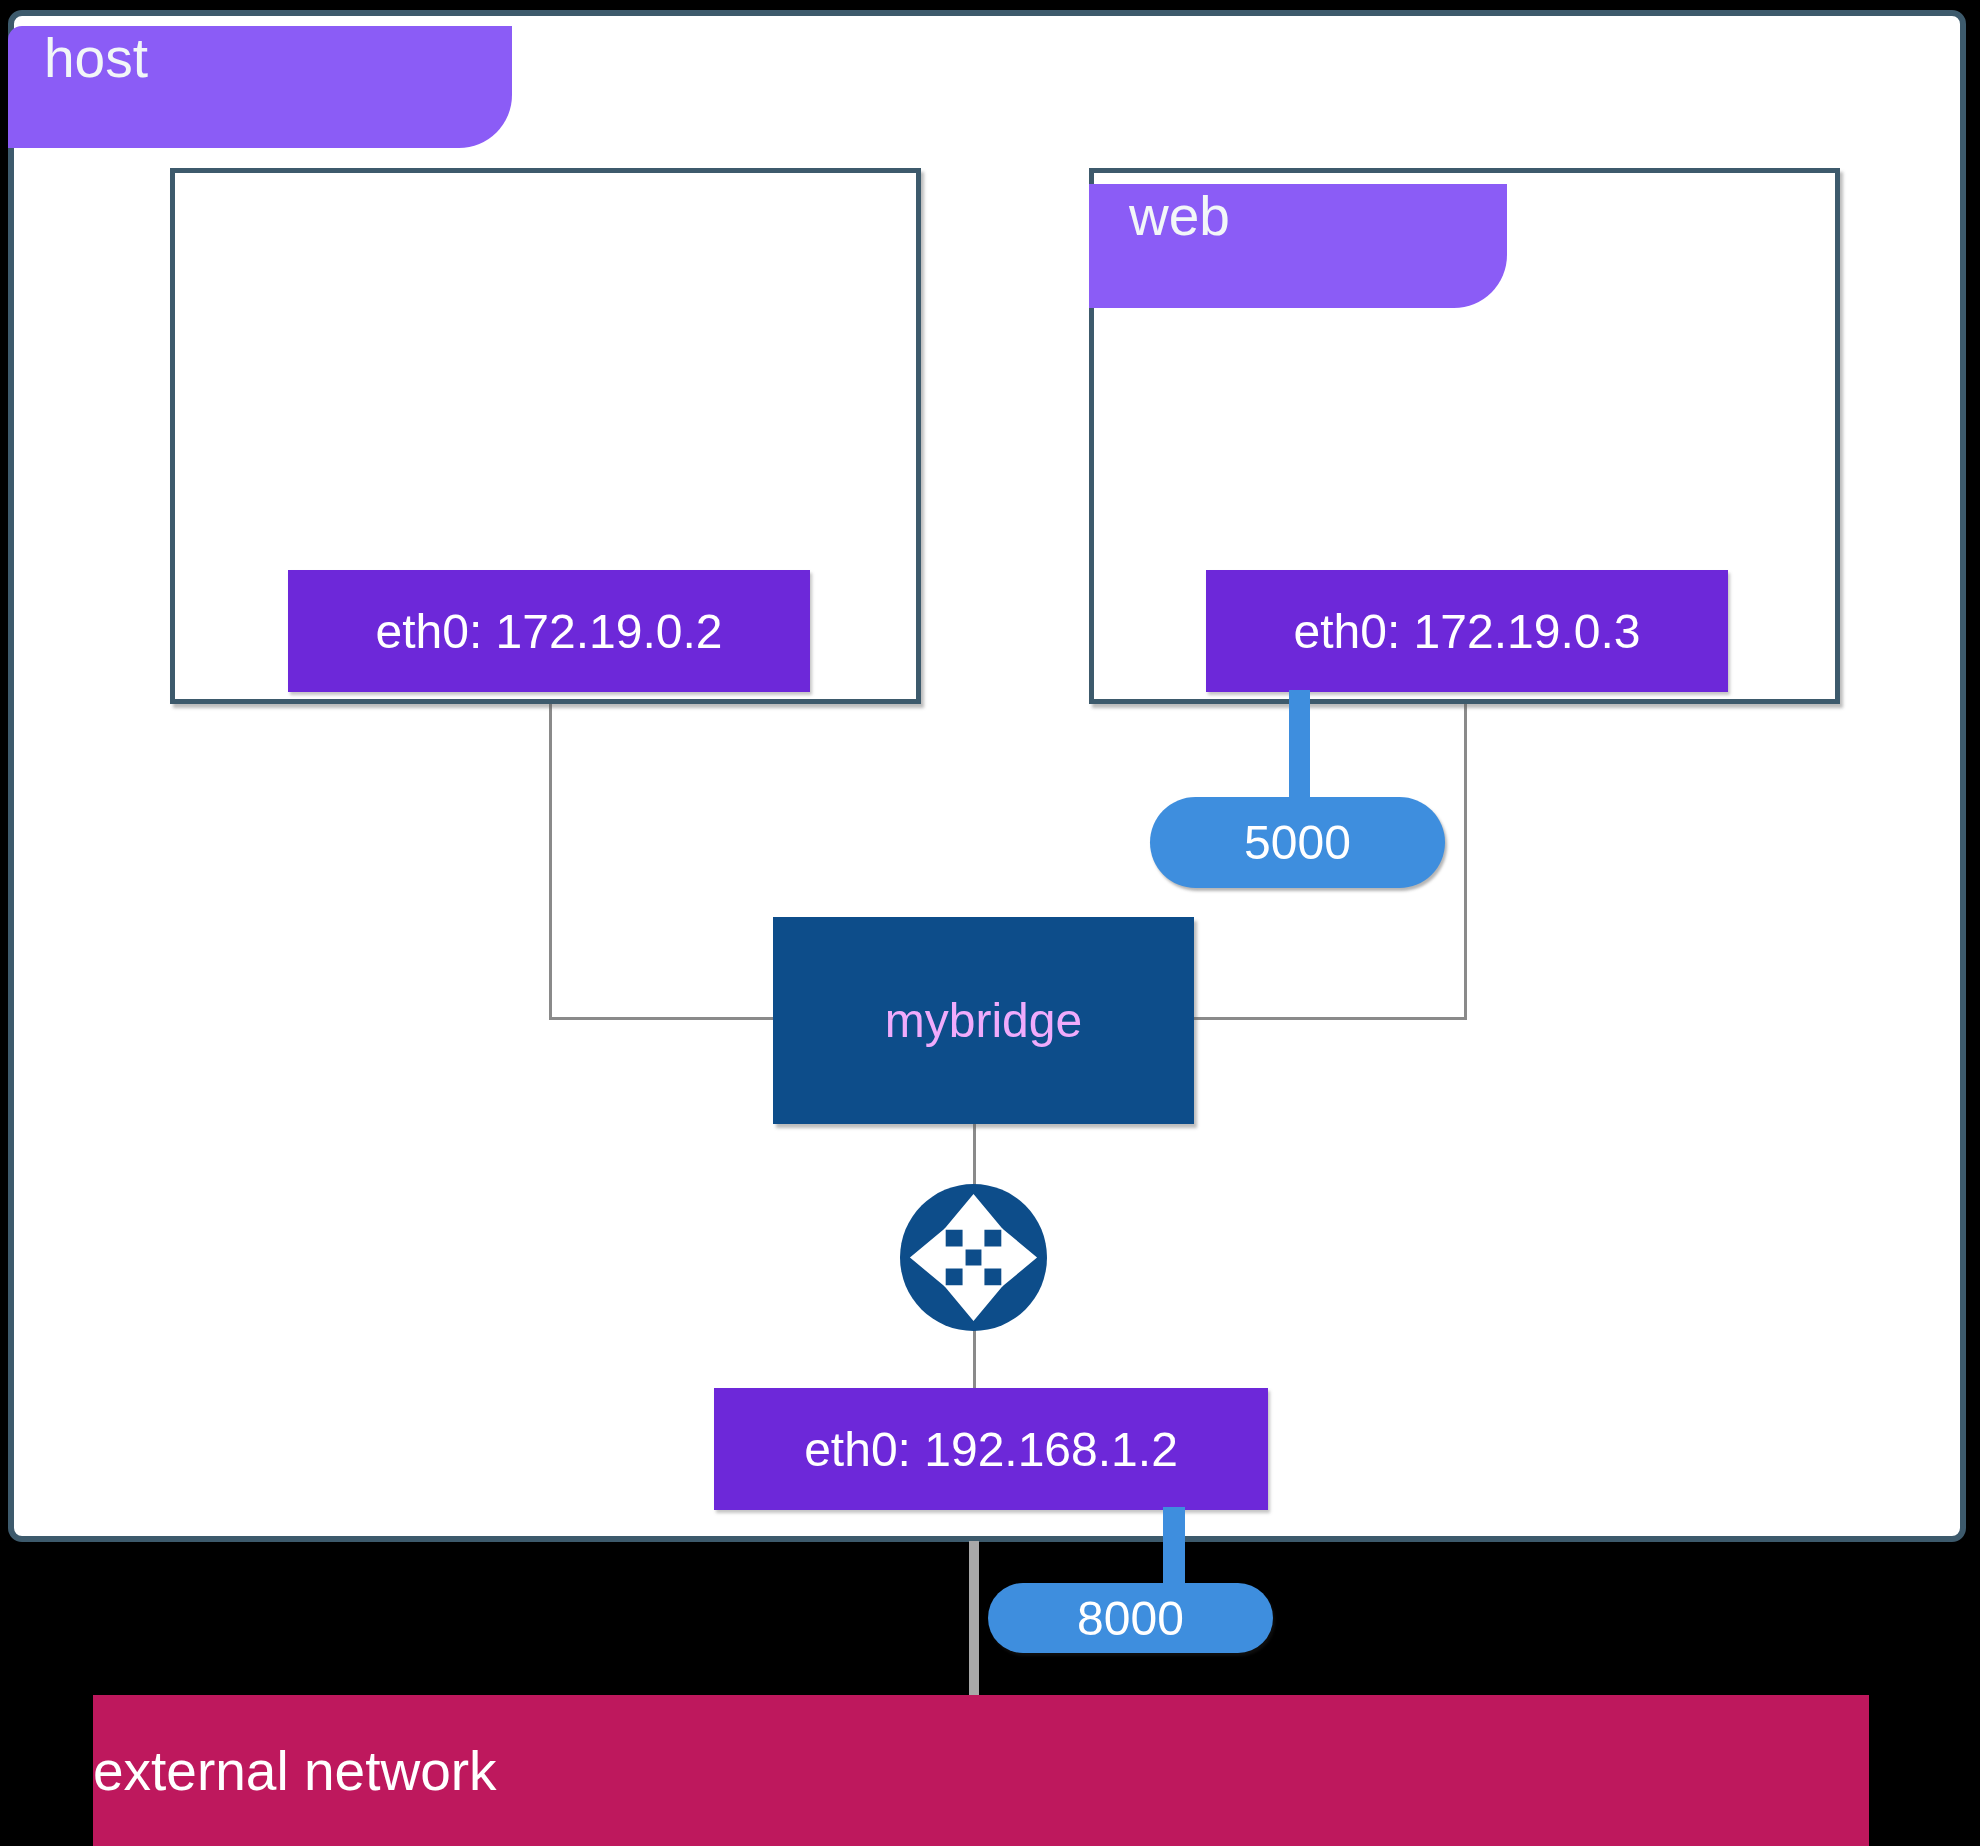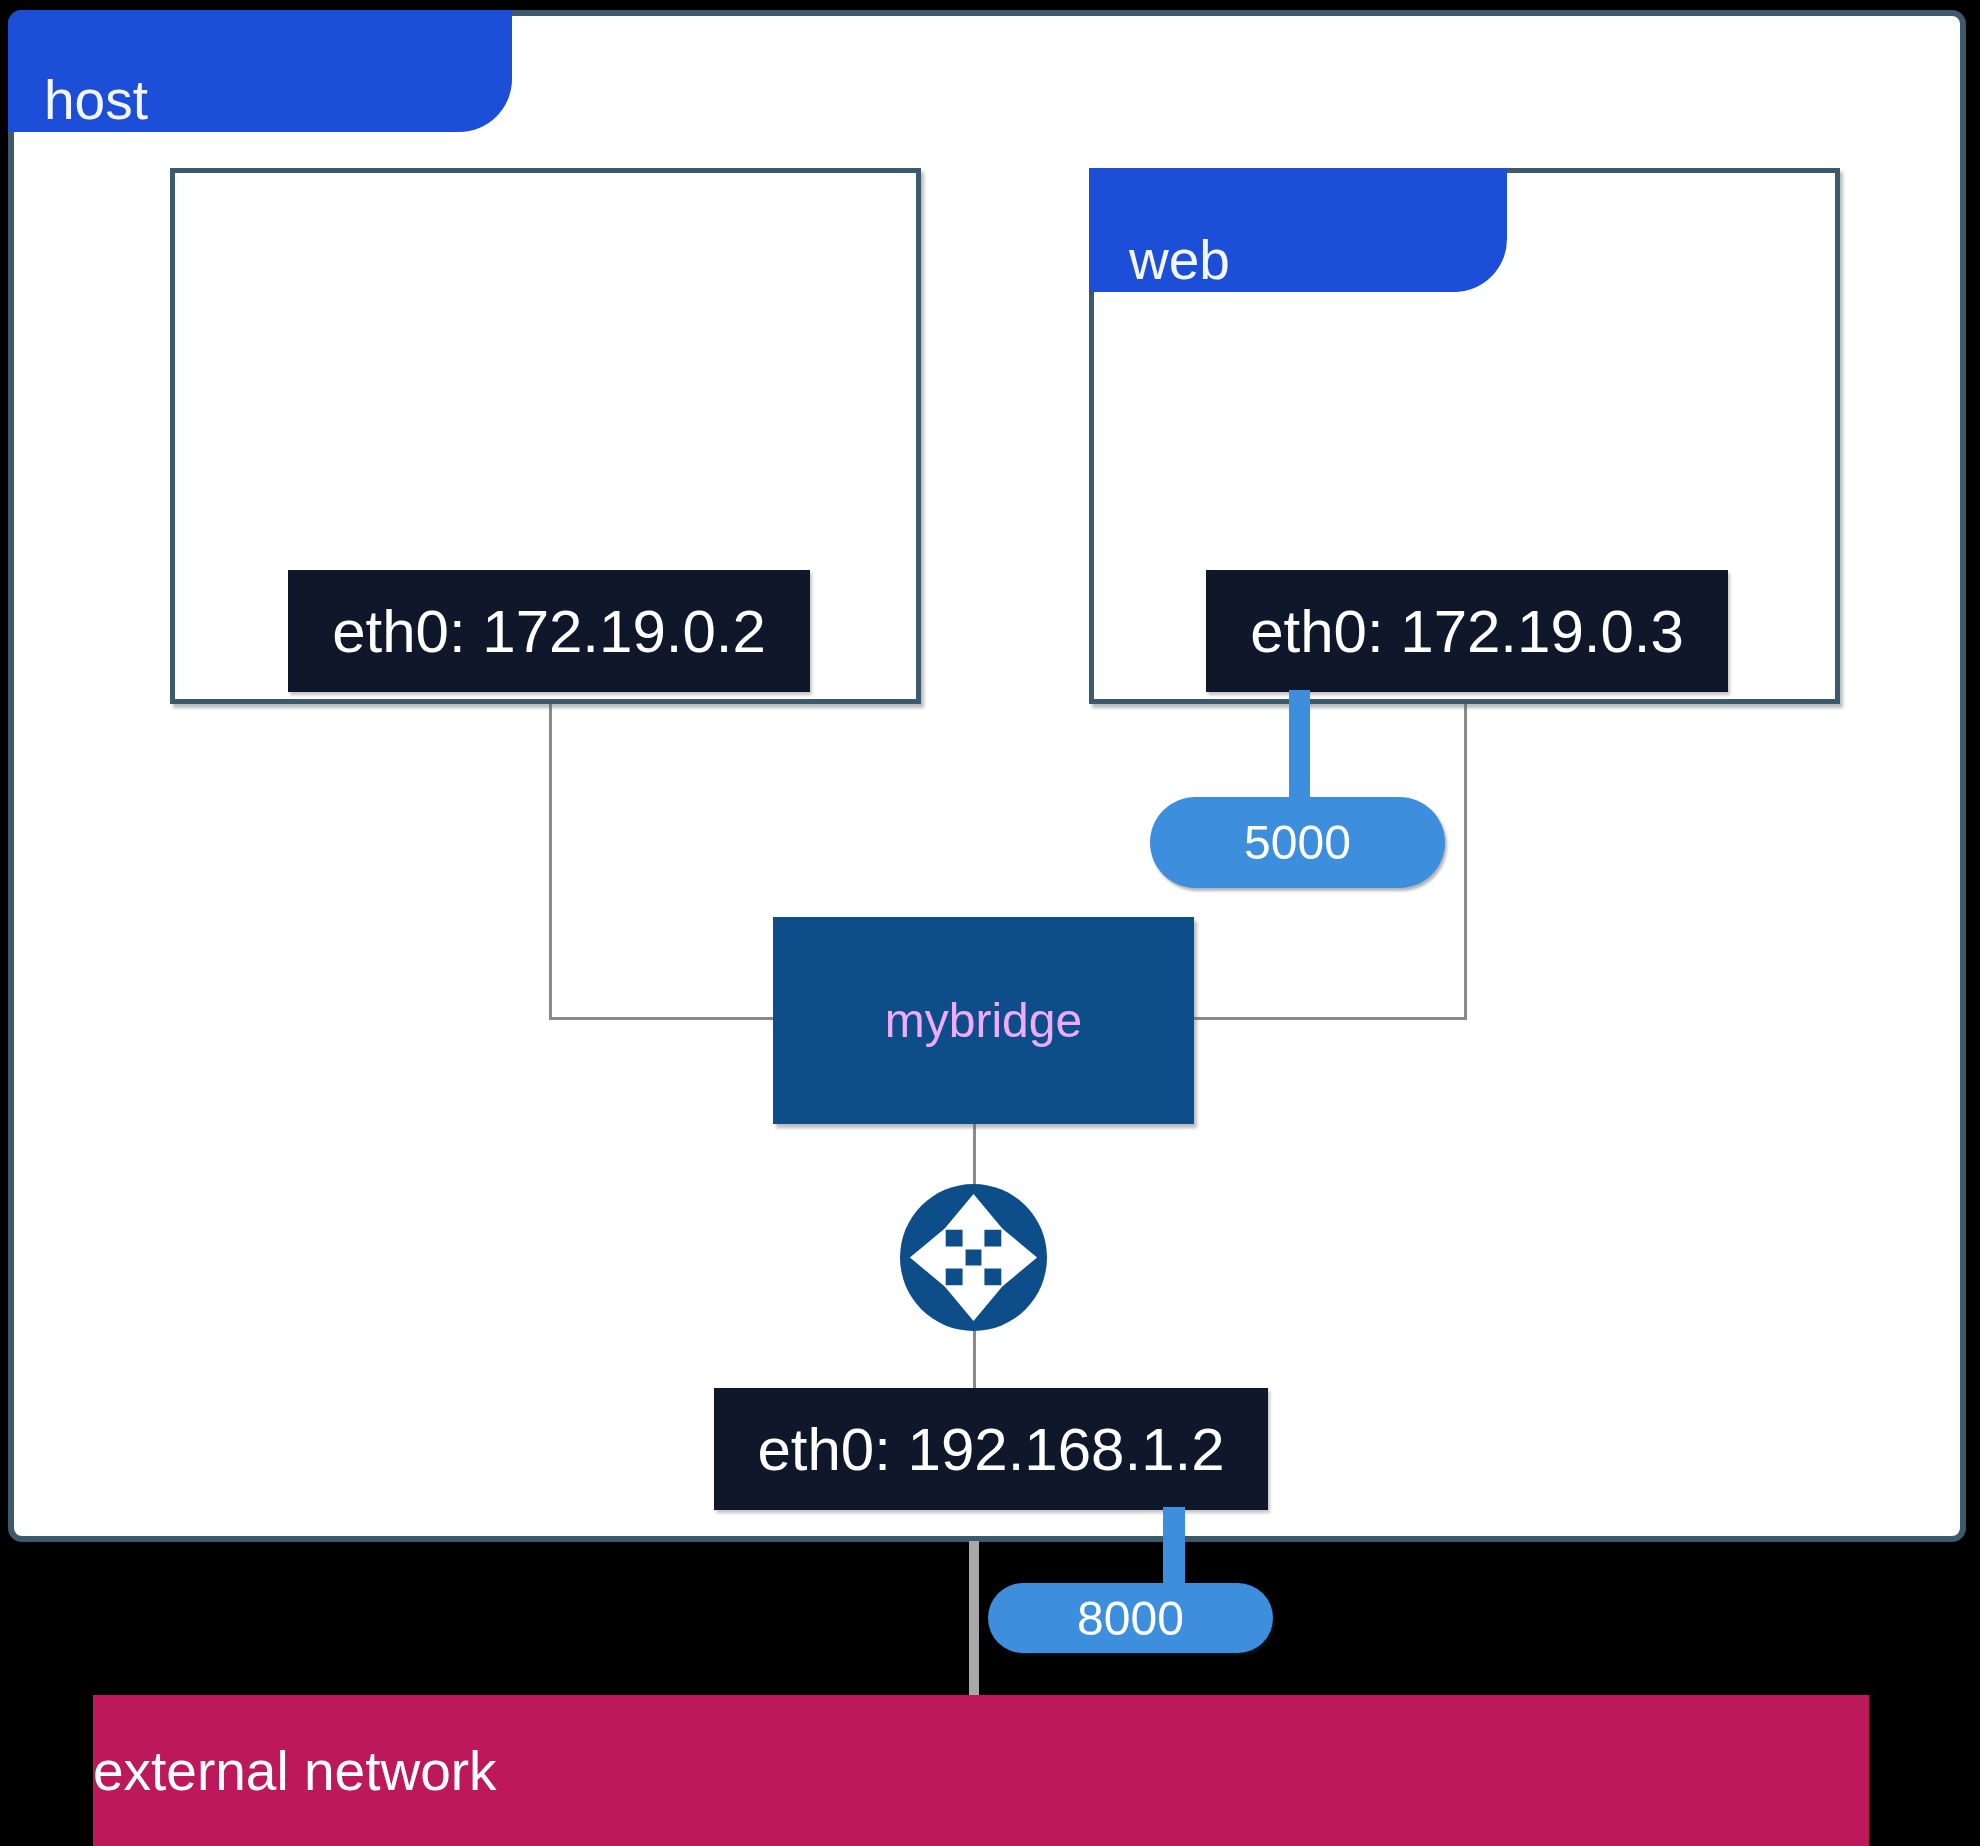--- a/index.html
+++ b/index.html
@@ -6,39 +6,39 @@
   .canvas{
     position:relative;width:1980px;height:1846px;background:#000;
     font-family:"Liberation Sans",sans-serif;overflow:hidden;
   }
   
   .host-box{
     position:absolute;left:8px;top:10px;width:1958px;height:1532px;
     background:#fff;border:6px solid #3D5A6C;border-radius:14px;box-sizing:border-box;
   }
   .tab{
-    position:absolute;background:#1d4ed8;color:#F2F6F8;
-    display:flex;align-items:flex-end;
-    border-bottom-right-radius:53px;box-sizing:border-box;
+    position:absolute;background:#8b5cf6;color:#F2F6F8;
+    display:flex;align-items:flex-start;
+    border-bottom-right-radius:53px;box-sizing:border-box;margin-top:16px;
   }
   .host-tab{
     left:8px;top:10px;width:504px;height:122px;
     padding-left:36px;font-size:55px;border-top-left-radius:14px;z-index:3;
   }
   
   .node{
     position:absolute;background:#fff;border:5px solid #3D5A6C;box-sizing:border-box;
     box-shadow:3px 4px 3px rgba(90,90,90,.4);z-index:2;
   }
   .node-db{left:170px;top:168px;width:751px;height:536px;}
   .node-web{left:1089px;top:168px;width:751px;height:536px;}
   .node .tab{left:-5px;top:-5px;width:418px;height:124px;padding-left:40px;font-size:55px;}
   
   .iface{
-    position:absolute;background:#0f172a;color:#fff;font-size:60px;
+    position:absolute;background:#6d28d9;color:#fff;font-size:48px;
     display:flex;align-items:center;justify-content:center;
     box-shadow:2px 3px 3px rgba(90,90,90,.35);
   }
   .iface-db{left:113px;top:397px;width:522px;height:122px;}
   .iface-web{left:112px;top:397px;width:522px;height:122px;}
   .iface-host{left:714px;top:1388px;width:554px;height:122px;z-index:3;}
   
   .bridge{
     position:absolute;left:773px;top:917px;width:421px;height:207px;
     background:#0D4D8A;color:#f0abfc;font-size:48px;

